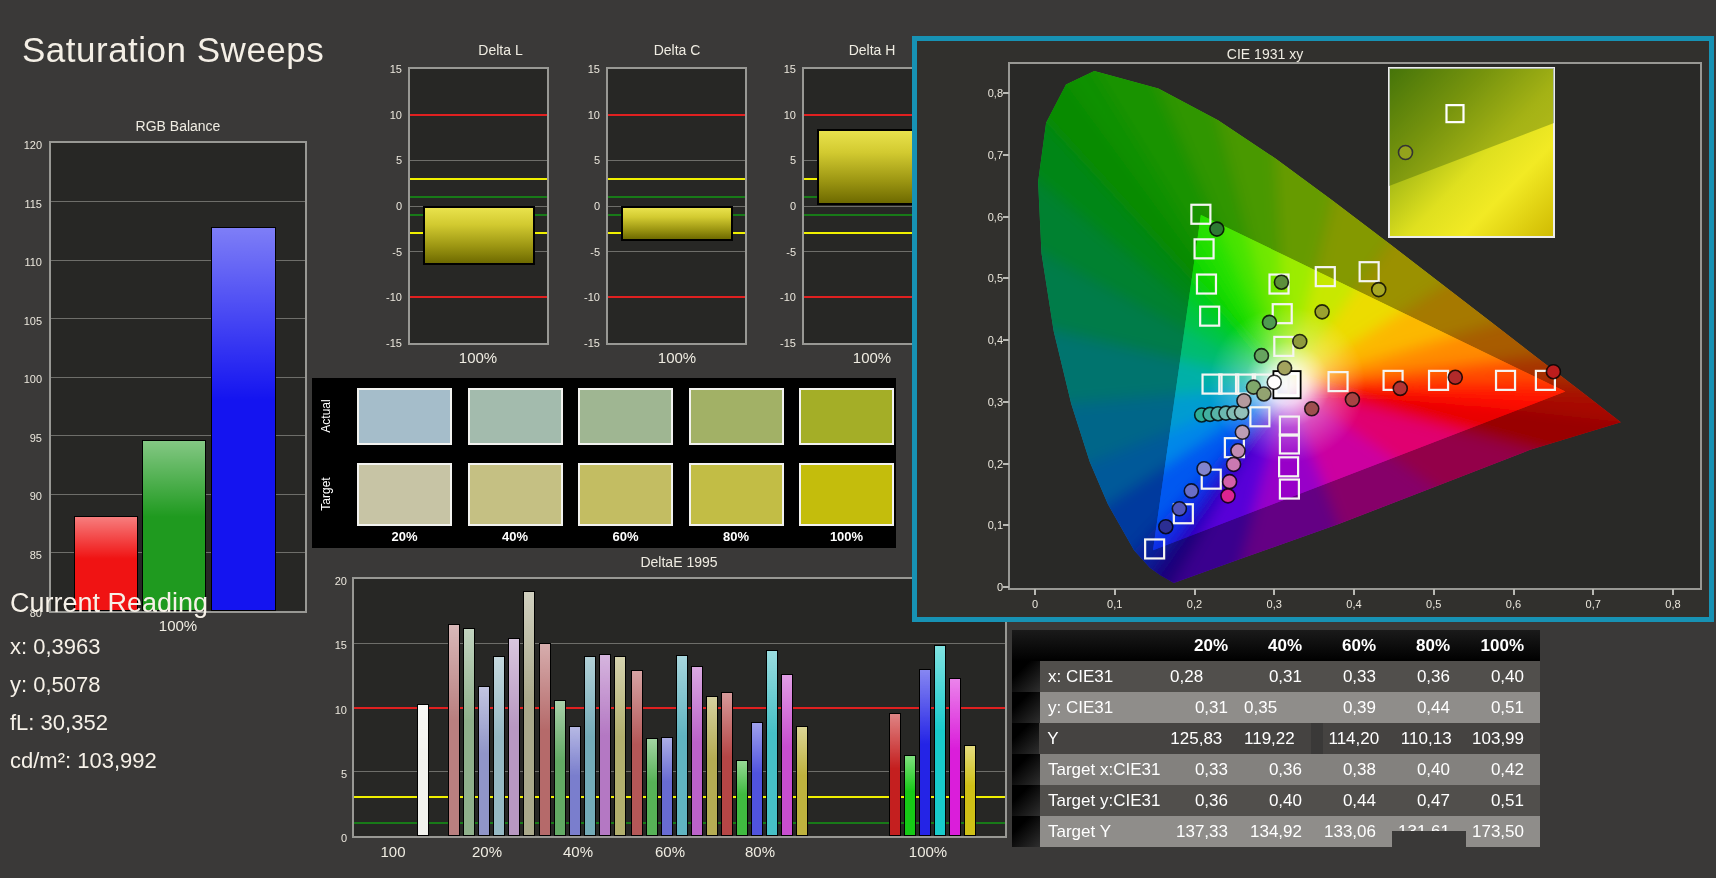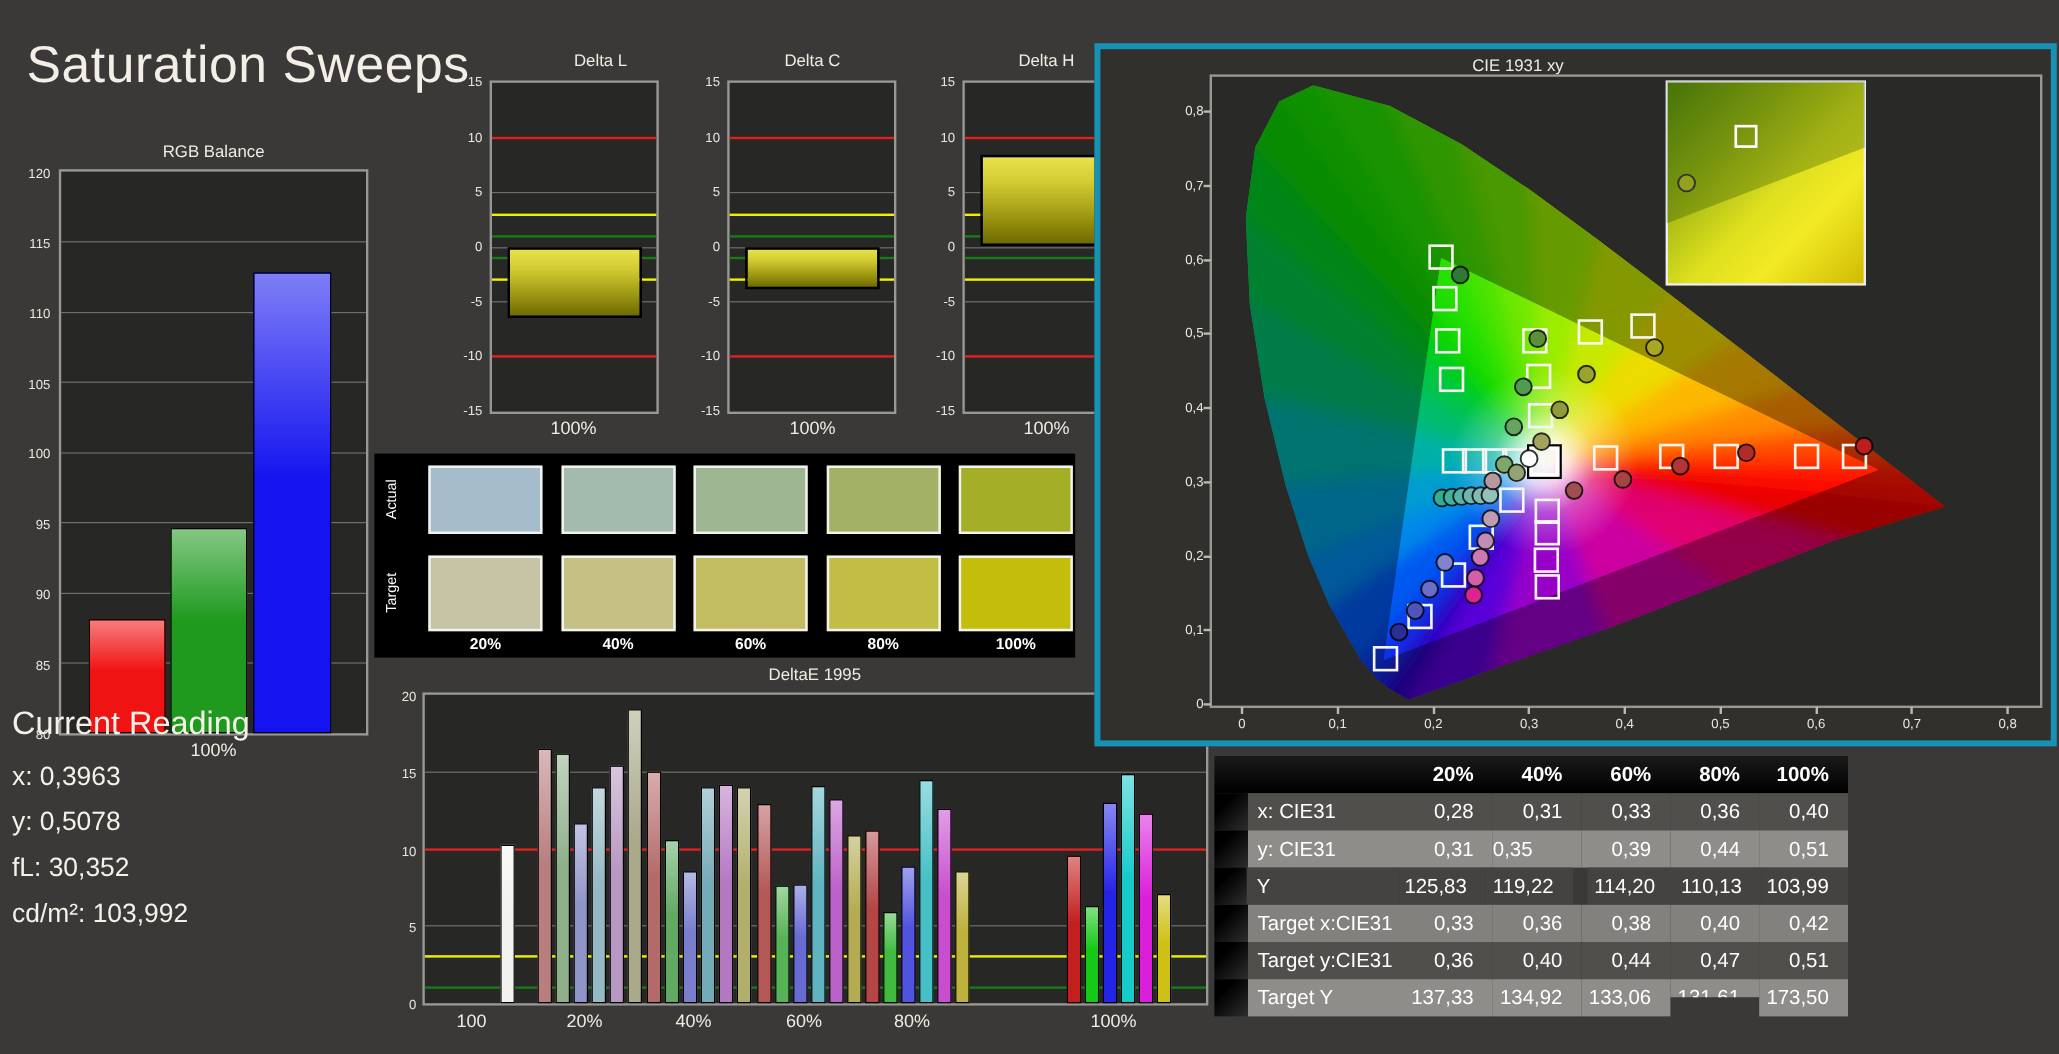--- a/index.html
+++ b/index.html
@@ -1,19 +1,19 @@
 <!DOCTYPE html>
 <html><head>
 <meta charset="utf-8">
 <style>
   html,body{margin:0;padding:0;background:#3a3938;}
   body, body *{font-family:"Liberation Sans", sans-serif;}
   #stage{position:relative;width:1716px;height:878px;background:#3a3938;overflow:hidden;}
   .abs{position:absolute;}
-  h1#page-title{position:absolute;left:22px;top:30px;margin:0;font-size:43px;font-weight:400;color:#f4efe6;letter-spacing:0.5px;}
+  h1#page-title{position:absolute;left:22px;top:30px;margin:0;font-size:35px;font-weight:400;color:#f4efe6;letter-spacing:0.5px;}
   .chart-title{position:absolute;transform:translateX(-50%);color:#efece2;font-size:14px;white-space:nowrap;}
   .xlab{position:absolute;transform:translateX(-50%);color:#efece2;font-size:15px;white-space:nowrap;}
   .plot{position:absolute;background:#272725;border:2px solid #989894;box-sizing:border-box;}
   .axis-num{position:absolute;color:#eae6dc;font-size:11px;line-height:18px;}
   .bar{position:absolute;box-sizing:border-box;border:1px solid #000;}
   .dbar{position:absolute;box-sizing:border-box;border:2px solid #000;
         background:linear-gradient(180deg,#e9e24c 0%,#d2ca30 30%,#9b9512 70%,#6e6a00 100%);}
   .tick{position:absolute;background:#b9b9b4;}
   #swatch-panel{position:absolute;background:#000;}
   .sw{position:absolute;border:2px solid #f2f2ef;box-sizing:border-box;}
@@ -324,21 +324,21 @@
         <div class="tbl-cell" style="width: 158px; height: 31px; line-height: 31px; text-align: right; padding-right: 16px; font-weight: bold;"></div>
         <div class="tbl-cell" style="width: 74px; height: 31px; line-height: 31px; text-align: right; padding-right: 16px; font-weight: bold;">20%</div>
         <div class="tbl-cell" style="width: 74px; height: 31px; line-height: 31px; text-align: right; padding-right: 16px; font-weight: bold;">40%</div>
         <div class="tbl-cell" style="width: 74px; height: 31px; line-height: 31px; text-align: right; padding-right: 16px; font-weight: bold;">60%</div>
         <div class="tbl-cell" style="width: 74px; height: 31px; line-height: 31px; text-align: right; padding-right: 16px; font-weight: bold;">80%</div>
         <div class="tbl-cell" style="width: 74px; height: 31px; line-height: 31px; text-align: right; padding-right: 16px; font-weight: bold;">100%</div>
       </div>
       <div class="tbl-row" style="left: 0px; top: 31px; width: 528px; height: 31px;">
         <div class="tbl-cell" style="width: 28px; height: 31px; background: linear-gradient(135deg, rgb(0, 0, 0) 30%, rgb(46, 46, 46));"></div>
         <div class="tbl-cell" style="width: 130px; height: 31px; line-height: 31px; background: rgb(81, 79, 76); padding-left: 8px;">x: CIE31</div>
-        <div class="tbl-cell" style="width: 74px; height: 31px; line-height: 31px; background: rgb(81, 79, 76); text-align: right; padding-right: 16px;">0,28</div>
+        <div class="tbl-cell" style="width: 74px; height: 31px; line-height: 31px; background: rgb(81, 79, 76); text-align: left; padding-right: 16px;">0,28</div>
         <div class="tbl-cell" style="width: 74px; height: 31px; line-height: 31px; background: rgb(81, 79, 76); text-align: right; padding-right: 16px;">0,31</div>
         <div class="tbl-cell" style="width: 74px; height: 31px; line-height: 31px; background: rgb(81, 79, 76); text-align: right; padding-right: 16px;">0,33</div>
         <div class="tbl-cell" style="width: 74px; height: 31px; line-height: 31px; background: rgb(81, 79, 76); text-align: right; padding-right: 16px;">0,36</div>
         <div class="tbl-cell" style="width: 74px; height: 31px; line-height: 31px; background: rgb(81, 79, 76); text-align: right; padding-right: 16px;">0,40</div>
       </div>
       <div class="tbl-row" style="left: 0px; top: 62px; width: 528px; height: 31px;">
         <div class="tbl-cell" style="width: 28px; height: 31px; background: linear-gradient(135deg, rgb(0, 0, 0) 30%, rgb(46, 46, 46));"></div>
         <div class="tbl-cell" style="width: 130px; height: 31px; line-height: 31px; background: rgb(143, 141, 138); padding-left: 8px;">y: CIE31</div>
         <div class="tbl-cell" style="width: 74px; height: 31px; line-height: 31px; background: rgb(143, 141, 138); text-align: right; padding-right: 16px;">0,31</div>
         <div class="tbl-cell" style="width: 74px; height: 31px; line-height: 31px; background: rgb(143, 141, 138); text-align: left; padding-right: 16px;">0,35</div>

